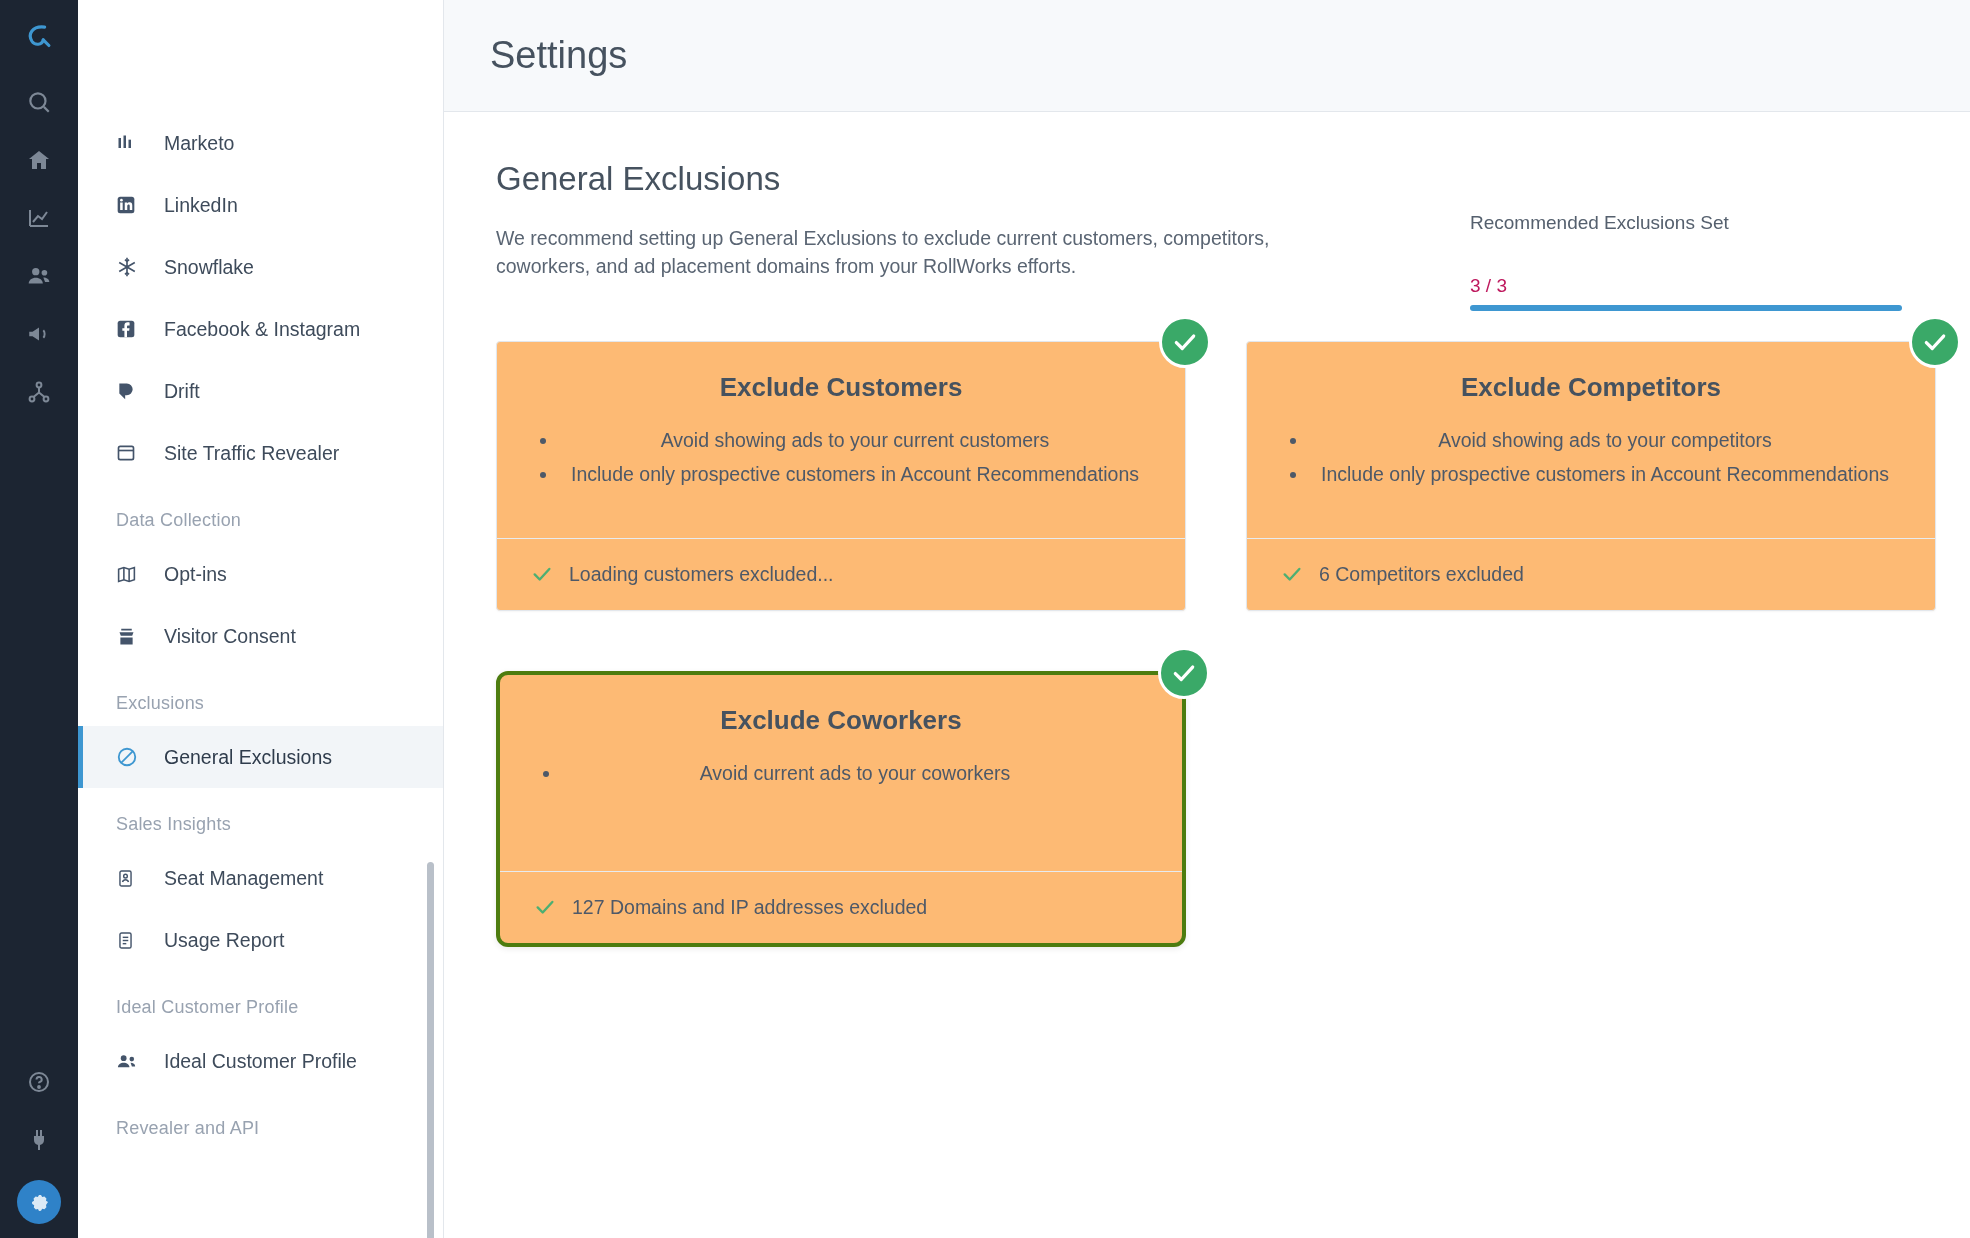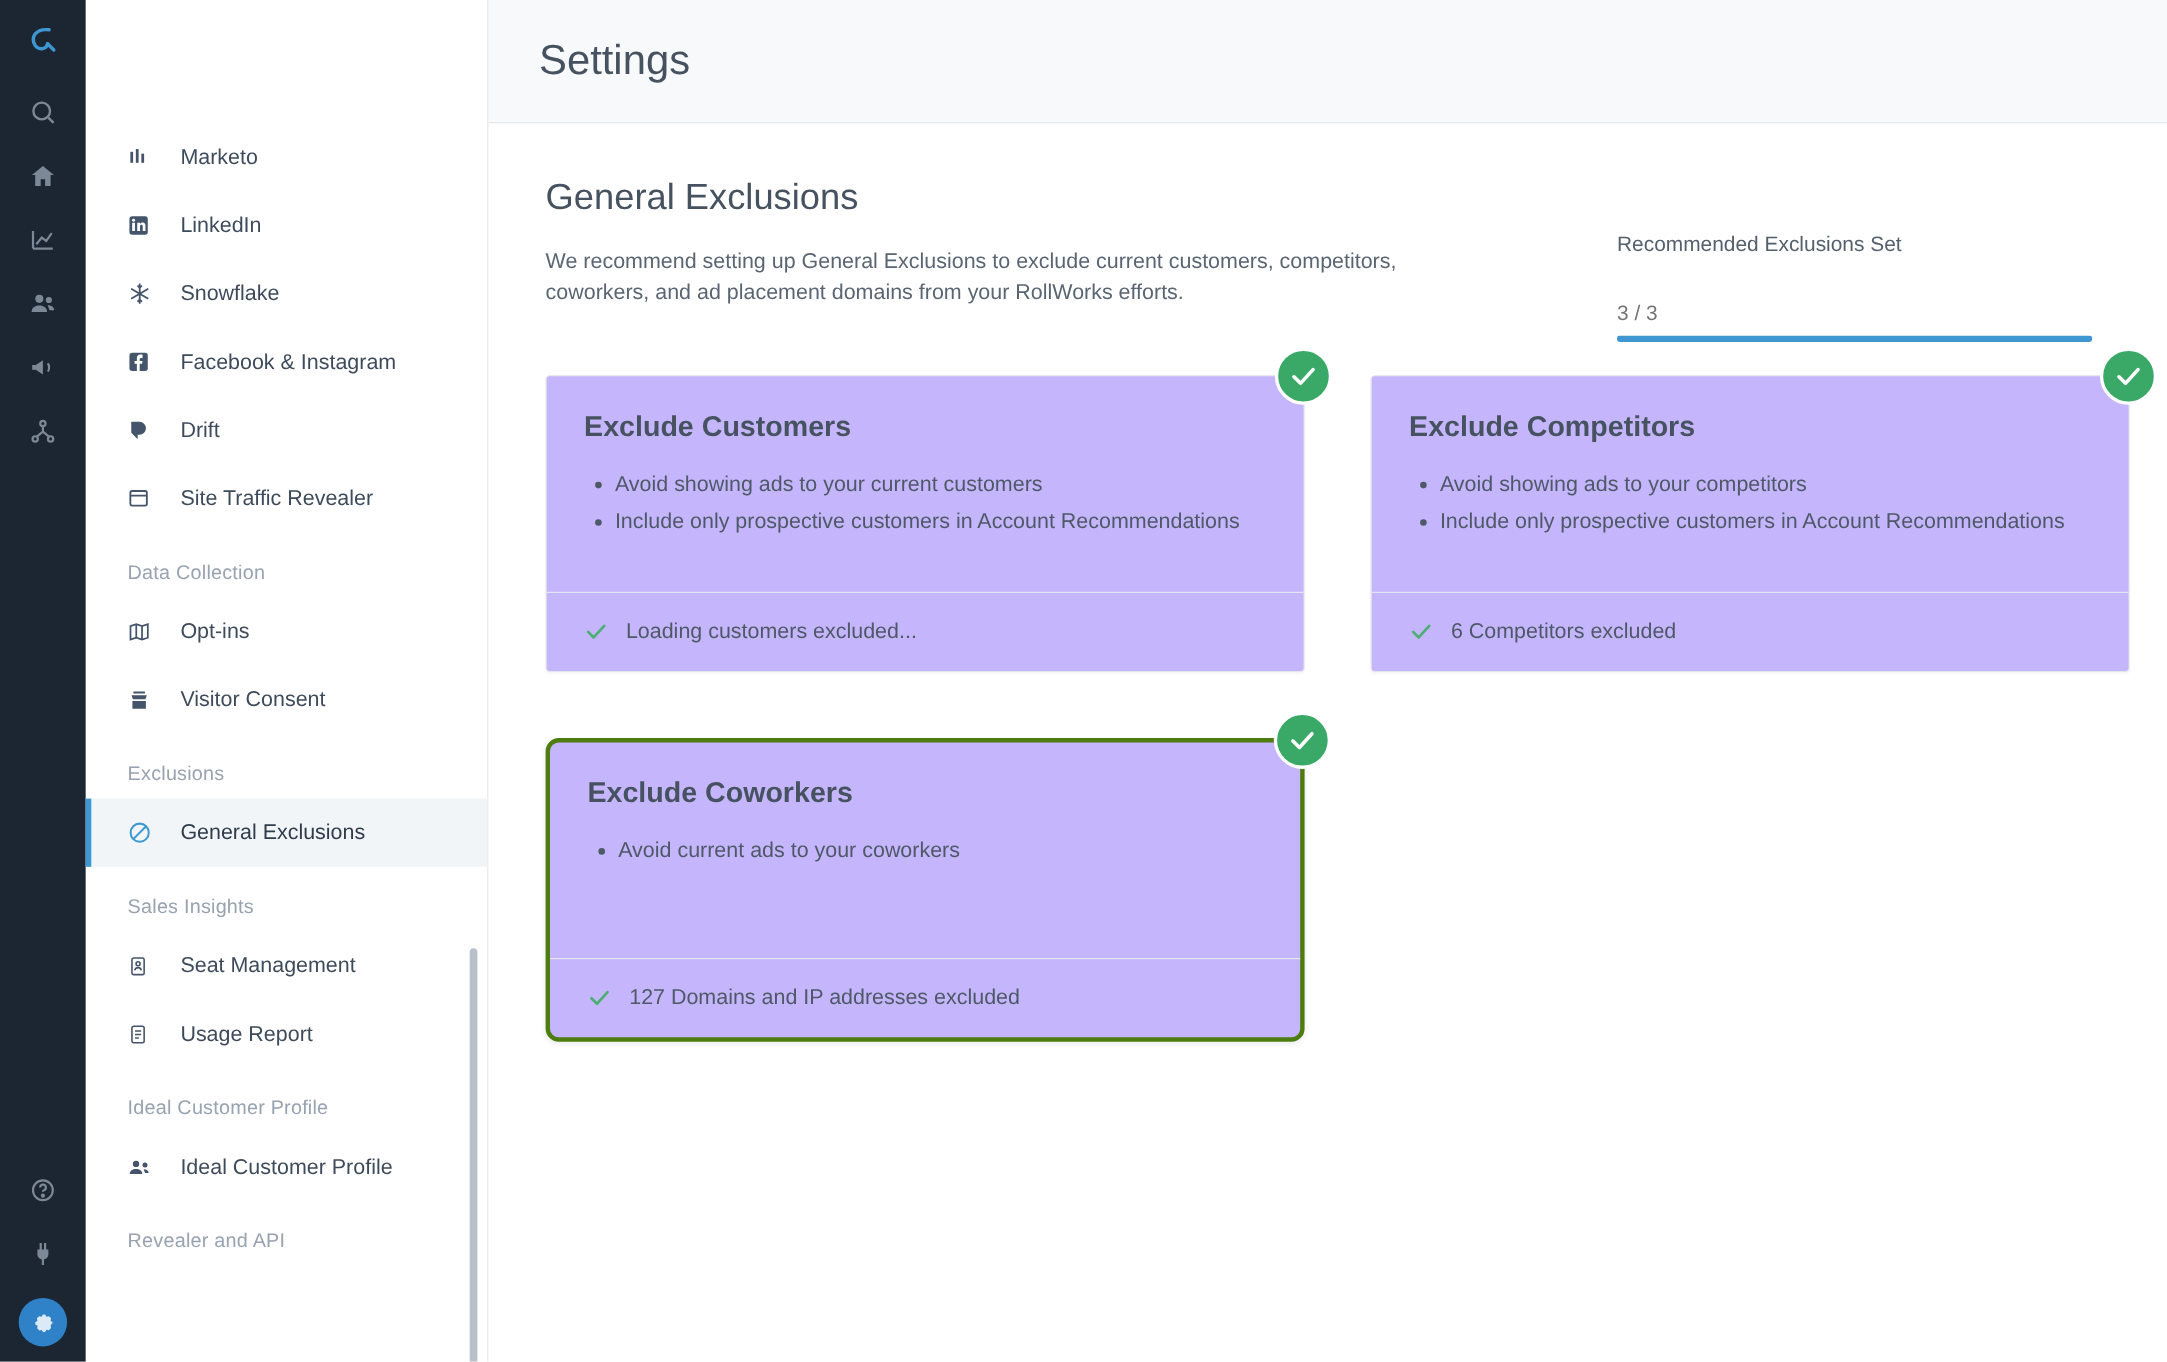--- a/index.html
+++ b/index.html
@@ -163,21 +163,21 @@
     right: 68px;
     width: 432px;
   }
   .progress-label {
     font-size: 19px;
     color: #55606e;
     margin-bottom: 14px;
   }
   .progress-count {
     font-size: 19px;
-    color: #737373;
+    color: #be185d;
     margin-bottom: 8px;
     margin-top: 41px;
   }
   .progress-track {
     height: 6px;
     background: #dfe4ea;
     border-radius: 3px;
     overflow: hidden;
   }
   .progress-fill {
@@ -188,24 +188,25 @@
   
   .cards {
     margin-top: 60px;
     display: grid;
     grid-template-columns: 690px 690px;
     gap: 60px 60px;
     align-items: start;
   }
   .card {
     position: relative;
-    background: #c4b5fd;
+    background: #fdba74;
     border: 1px solid #e3e7ec;
     border-radius: 4px;
     box-shadow: 0 1px 2px rgba(0,0,0,0.04);
+    text-align: center;
   }
   .card.highlight {
     border: 4px solid #4d7c0f;
     border-radius: 12px;
     box-shadow: 0 2px 6px rgba(0,0,0,0.08);
   }
   .card-body {
     padding: 30px 34px 34px 34px;
     min-height: 196px;
   }

